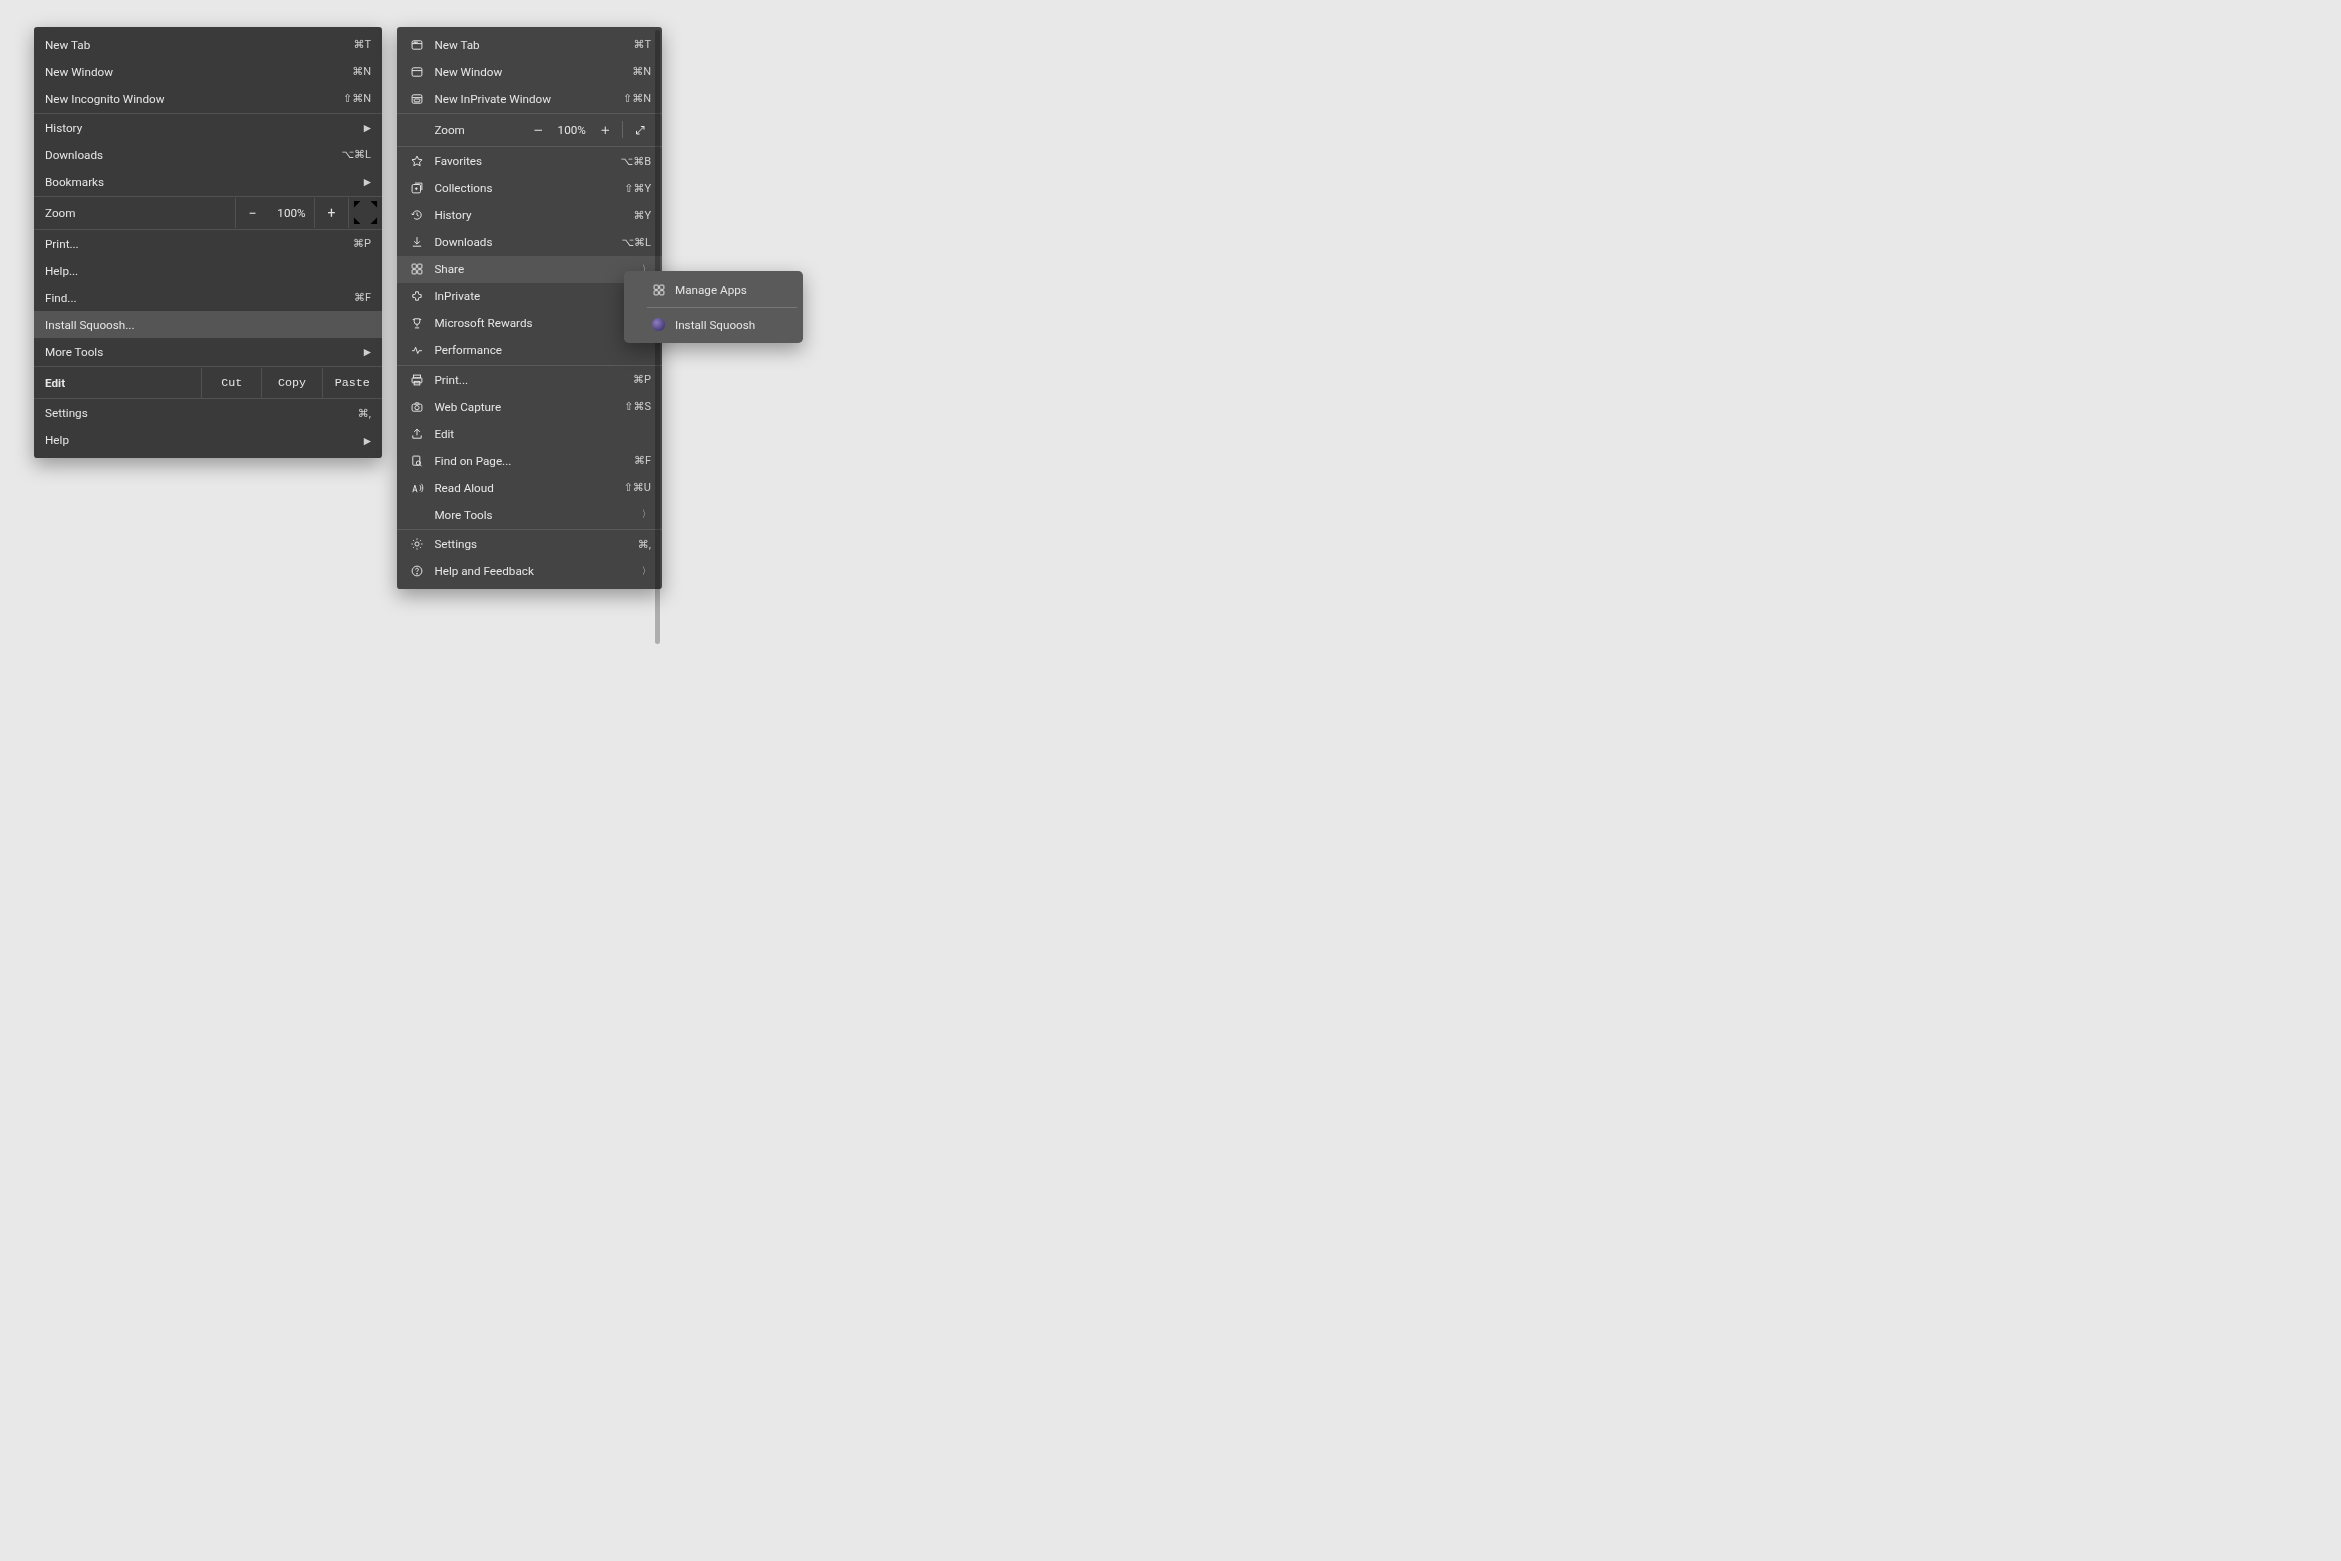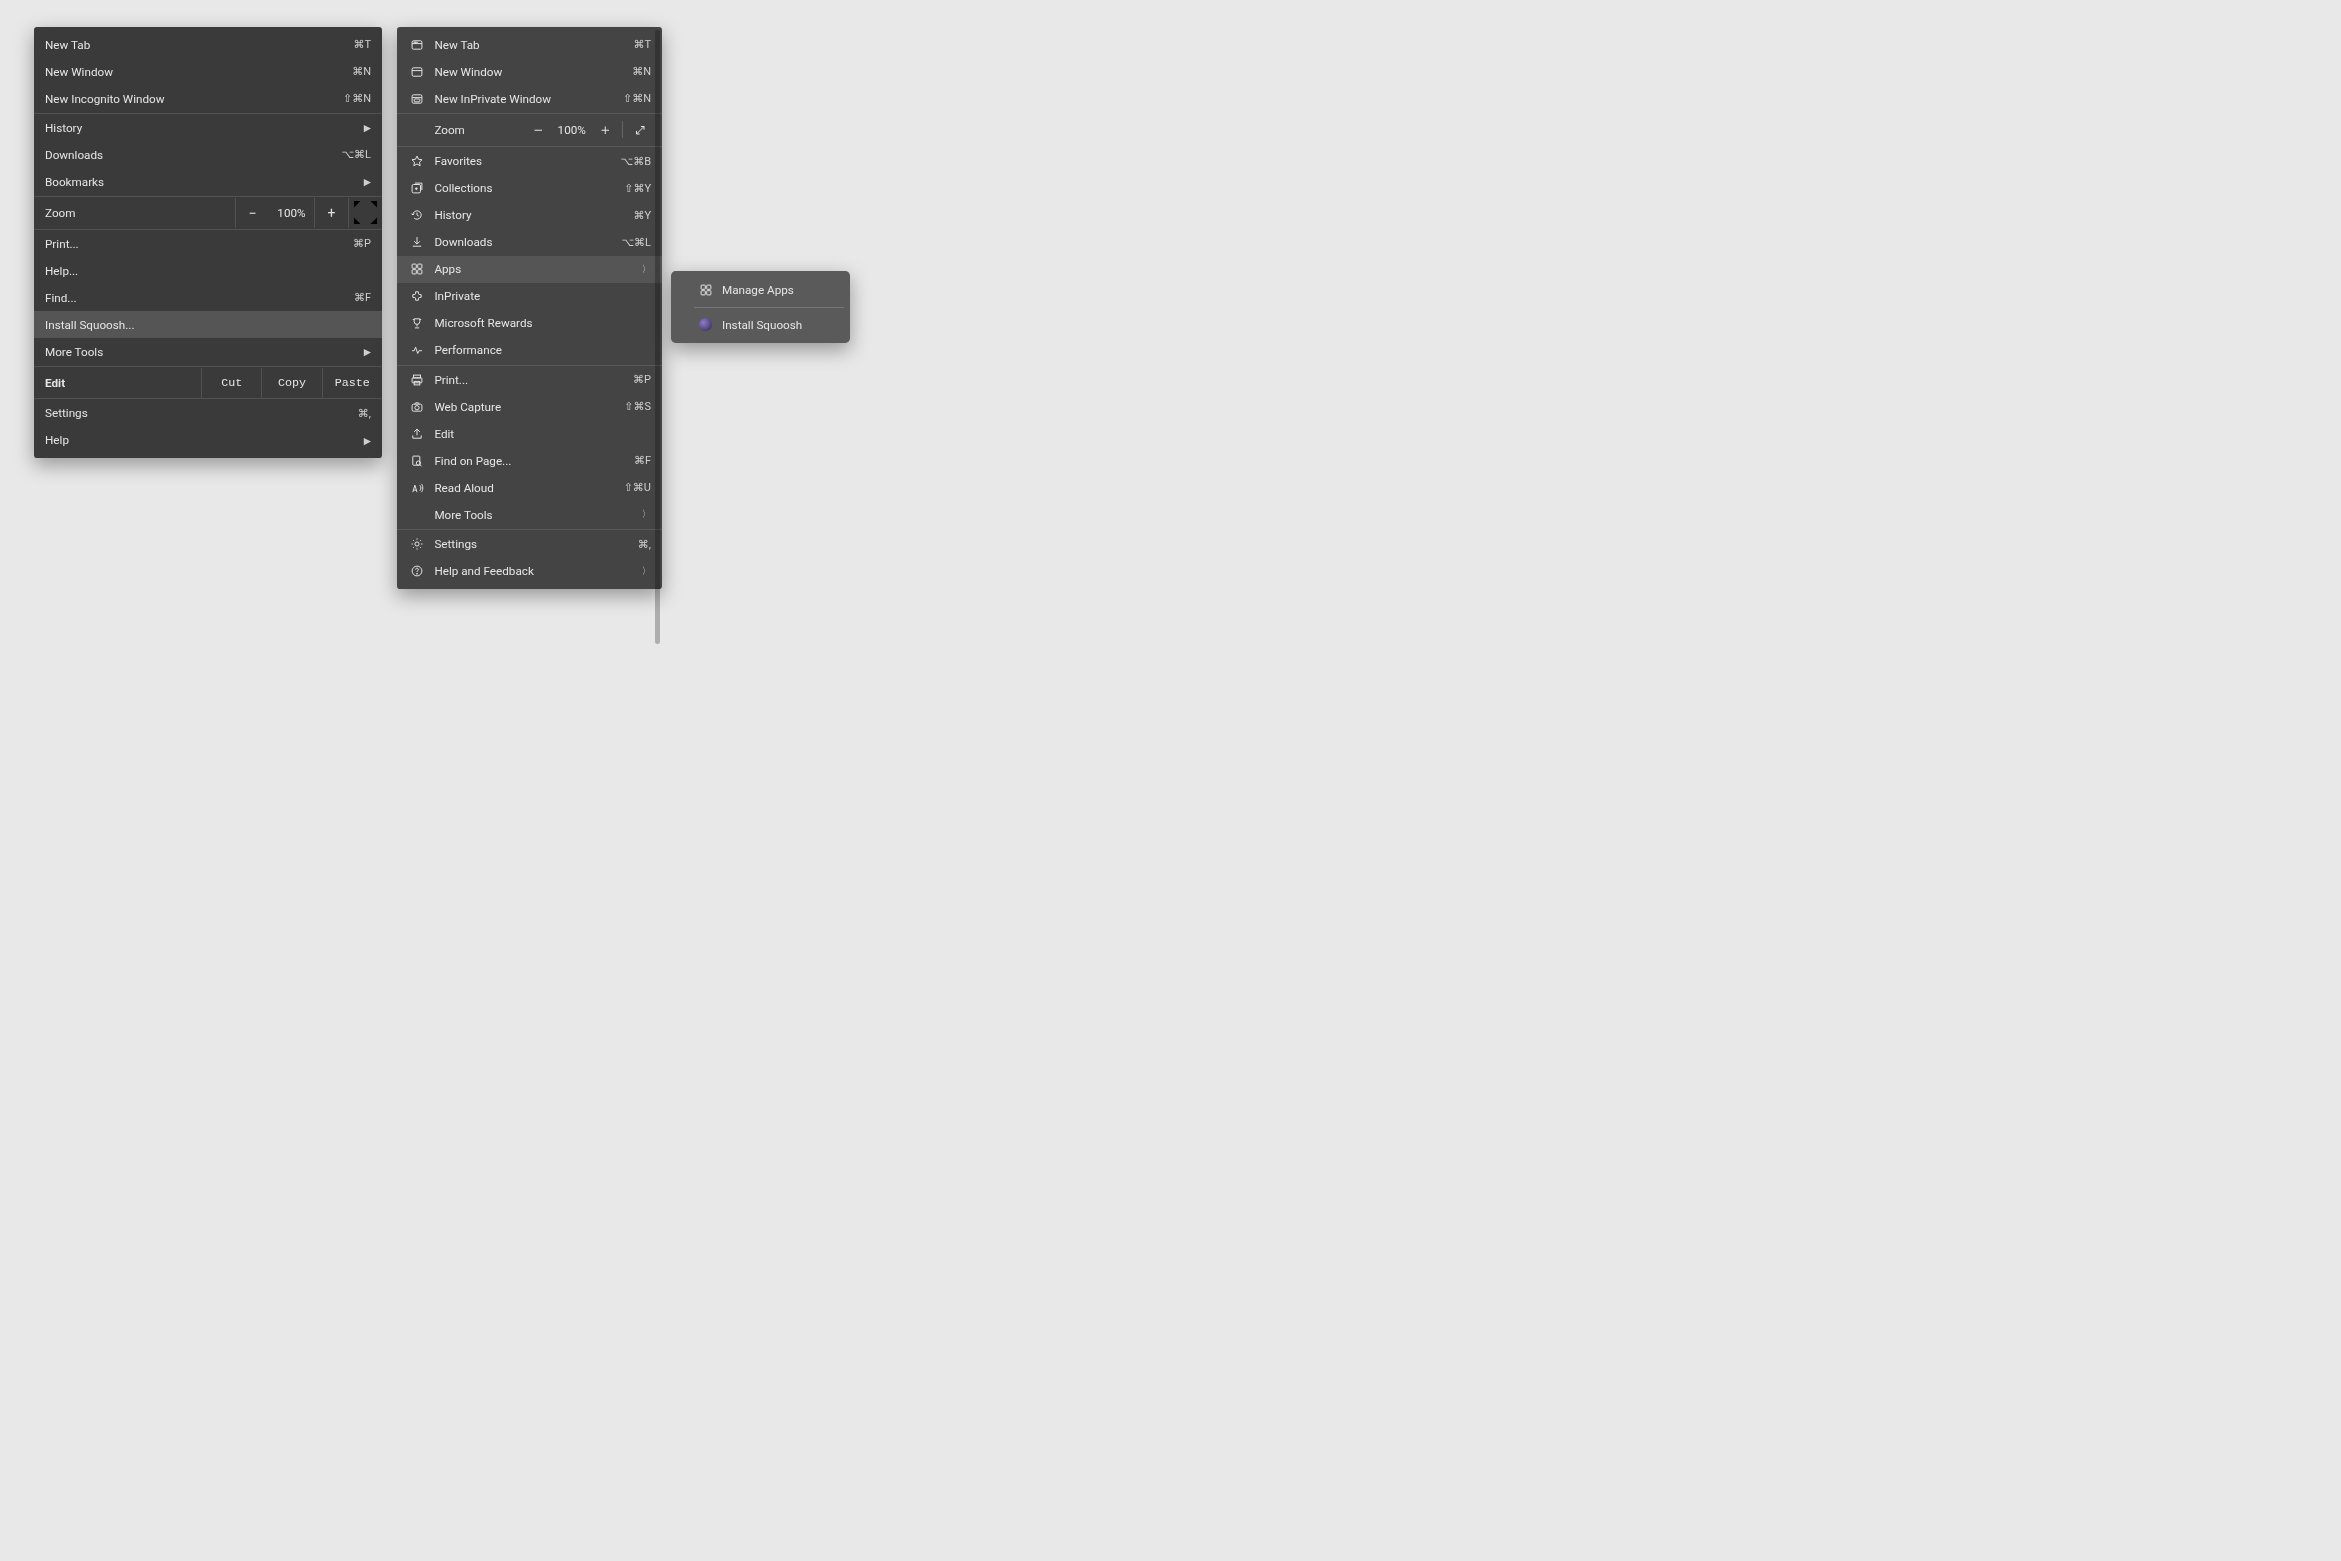--- a/index.html
+++ b/index.html
@@ -247,21 +247,21 @@
     </div>
     <div class="item hover">
       <span class="icon">
           <svg viewBox="0 0 20 20">
             <rect x="3" y="3" width="6" height="6" rx="1"></rect>
             <rect x="11" y="3" width="6" height="6" rx="1"></rect>
             <rect x="3" y="11" width="6" height="6" rx="1"></rect>
             <rect x="11" y="11" width="6" height="6" rx="1"></rect>
           </svg>
         </span>
-      <span class="label">Apps</span>
+      <span class="label">Share</span>
       <span class="spacer"></span>
       <span class="chevron">〉</span>
     </div>
     <div class="item">
       <span class="icon">
           <svg viewBox="0 0 20 20">
             <path d="M8 4h4v2a2 2 0 0 0 2 2h2v4h-2a2 2 0 0 0-2 2v2H8v-2a2 2 0 0 0-2-2H4V8h2a2 2 0 0 0 2-2V4z"></path>
           </svg>
         </span>
       <span class="label">InPrivate</span>
@@ -366,21 +366,21 @@
             <path d="M8 8a2 2 0 1 1 3 1.7c-.7.4-1 .8-1 1.8"></path>
             <circle cx="10" cy="14" r="0.6" fill="#e6e6e6"></circle>
           </svg>
         </span>
       <span class="label">Help and Feedback</span>
       <span class="spacer"></span>
       <span class="chevron">〉</span>
     </div>
   </div>
 
-  <div class="submenu" style="left:671px;top:271px;width:156px;padding-left:20px;">
+  <div class="submenu" style="left:624px;top:271px;width:156px;padding-left:20px;">
     <div class="sitem">
       <span class="sicon">
           <svg viewBox="0 0 20 20">
             <rect x="3" y="3" width="6" height="6" rx="1"></rect>
             <rect x="11" y="3" width="6" height="6" rx="1"></rect>
             <rect x="3" y="11" width="6" height="6" rx="1"></rect>
             <rect x="11" y="11" width="6" height="6" rx="1"></rect>
           </svg>
         </span>
       <span class="label">Manage Apps</span>

